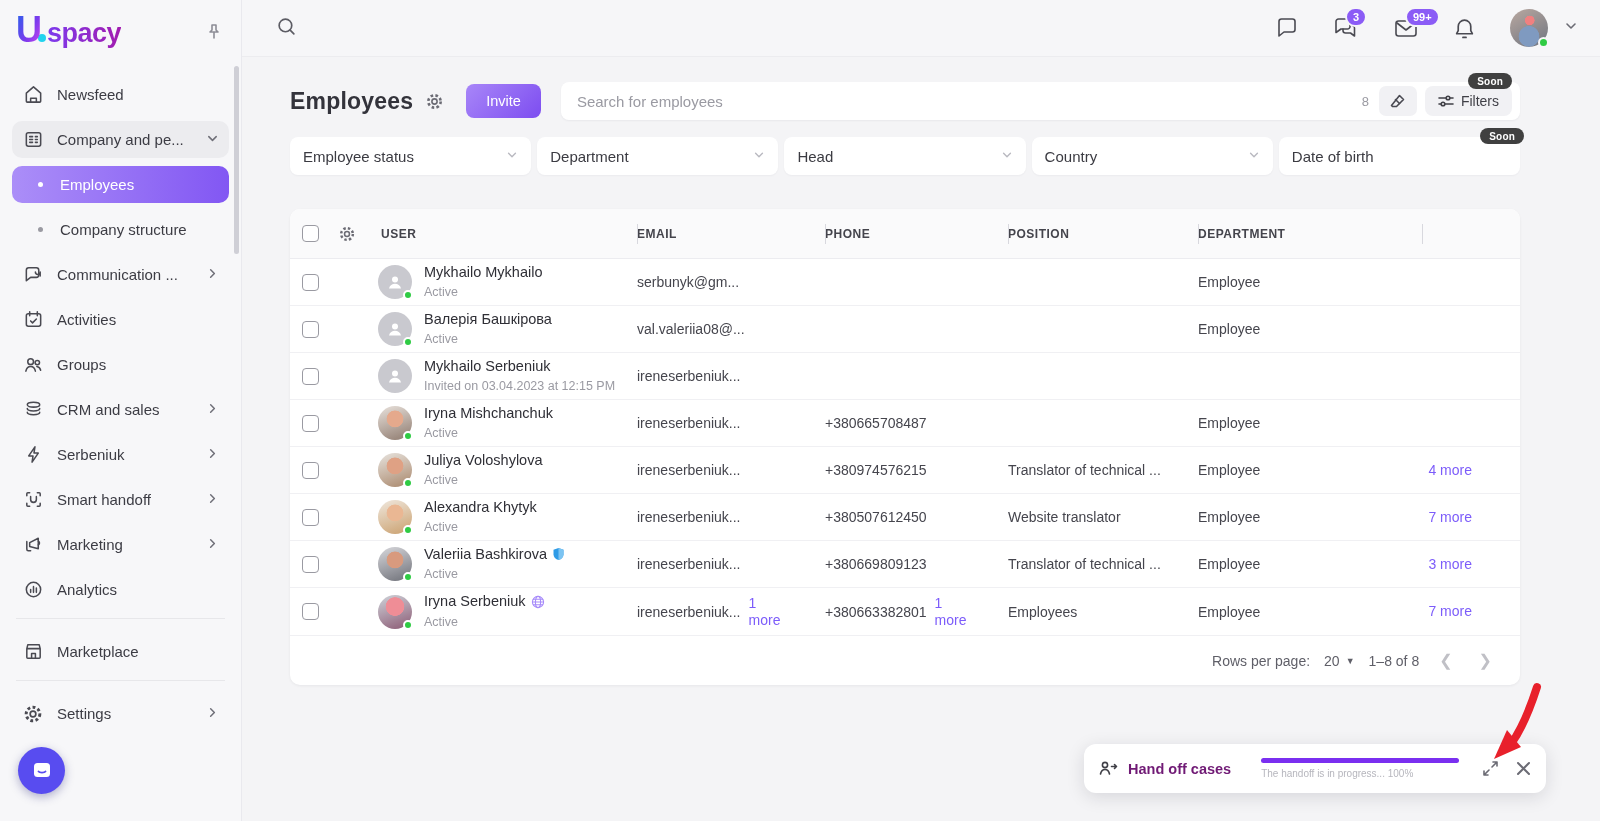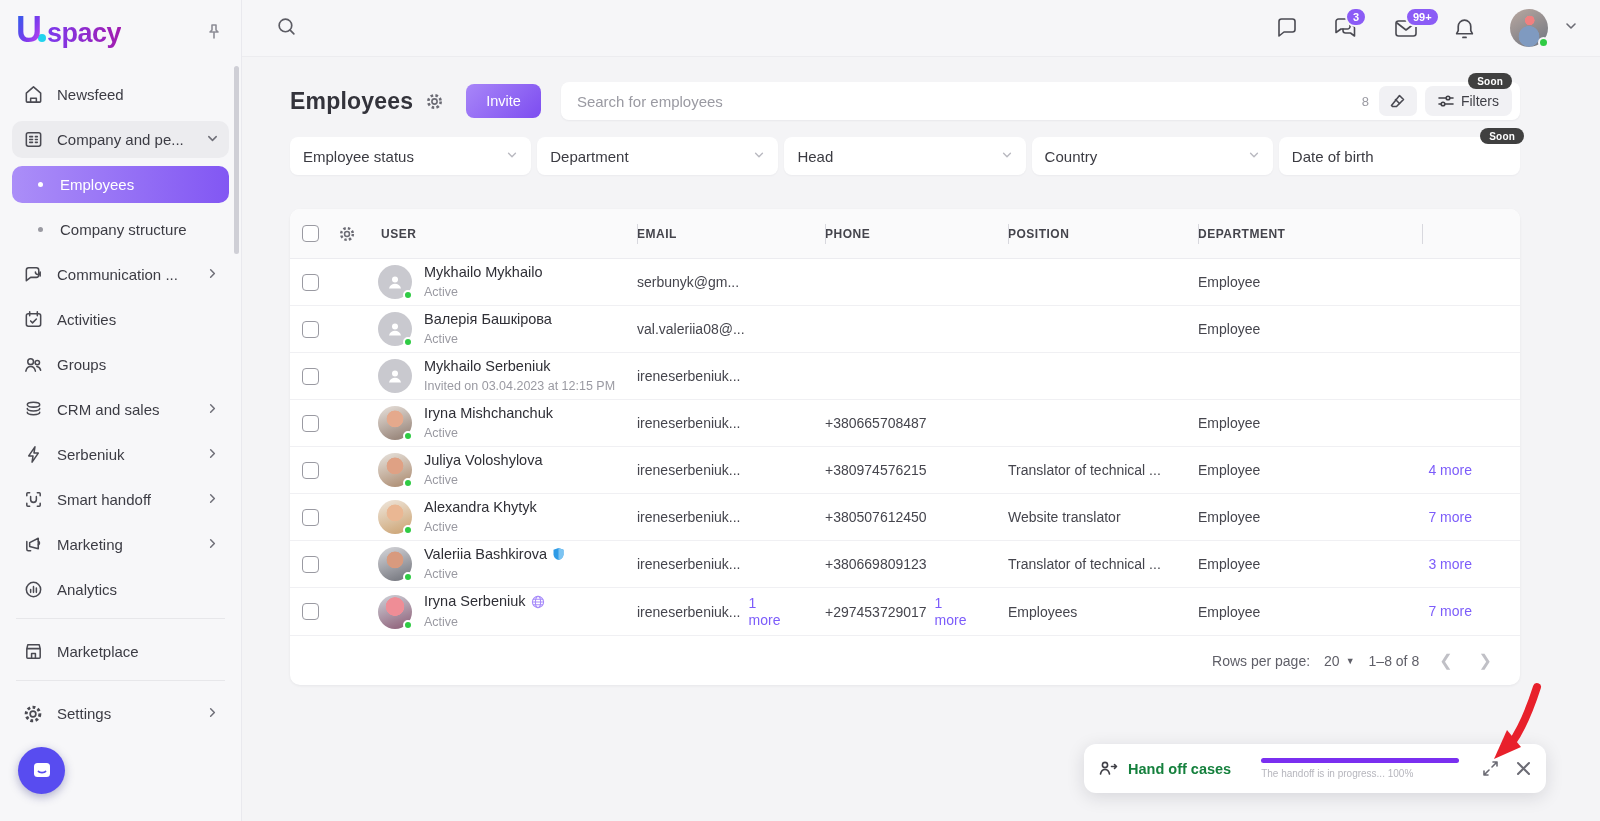--- a/index.html
+++ b/index.html
@@ -102,21 +102,21 @@
   .tfoot { height:50px; display:flex; align-items:center; justify-content:flex-end; gap:14px; padding-right:22px;
     font-size:14px; color:#5f5f68; border-top:1px solid #f0f0f3; }
   .rpp { display:flex; align-items:center; gap:6px; cursor:pointer;text-align:right; }
   .caret { font-size:9px; color:#5f5f68; }
   .pg-chev { color:#c0c0c6; font-size:16px; cursor:pointer; padding:0 6px; }
 
   
   .handoff { position:absolute; right:54px; bottom:28px; width:462px; height:49px; background:#fff; border-radius:12px;
     box-shadow:0 4px 18px rgba(20,20,40,.13); display:flex; align-items:center; padding:0 14px; }
   .ho-ico { color:#3f3f46; display:flex; margin-right:10px; }
-  .ho-title { font-size:14.5px; font-weight:bold; color:#15803d; white-space:nowrap; }
+  .ho-title { font-size:14.5px; font-weight:bold; color:#701a75; white-space:nowrap; }
   .ho-center { width:198px; margin-left:30px; display:flex; flex-direction:column; }
   .ho-bar { height:5px; border-radius:3px; background:#7a2ff0; width:100%; }
   .ho-status { font-size:10px; color:#b6b6bd; margin-top:5px; white-space:nowrap; }
   .ho-actions { margin-left:auto; display:flex; align-items:center; gap:16px; color:#6b6b74; }
   .ho-actions > span { cursor:pointer; display:flex; }
 
   .overlay-svg { position:absolute; inset:0; width:1600px; height:821px; pointer-events:none; }
   svg.stroke { fill:none; stroke:currentColor; stroke-width:1.6; stroke-linecap:round; stroke-linejoin:round; }
 </style>
 </head>
@@ -640,21 +640,21 @@
                   </span><span class="u-status">Active</span></span>
               </div>
               <div class="cell">
                 <span class="em">ireneserbeniuk...</span>
                 <span class="more-link stack-more">
                   <span>1</span>
                   <span>more</span>
                 </span>
               </div>
               <div class="cell">
-                <span class="ph2">+297453729017</span>
+                <span class="ph2">+380663382801</span>
                 <span class="more-link stack-more">
                   <span>1</span>
                   <span>more</span>
                 </span>
               </div>
               <div class="cell">
                 <span class="po">Employees</span>
               </div>
               <div class="cell">
                 <span class="dp">Employee</span>

